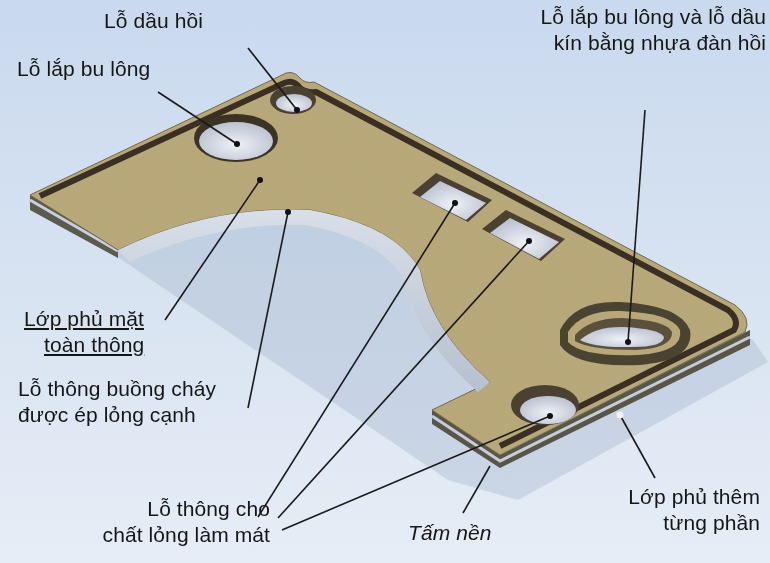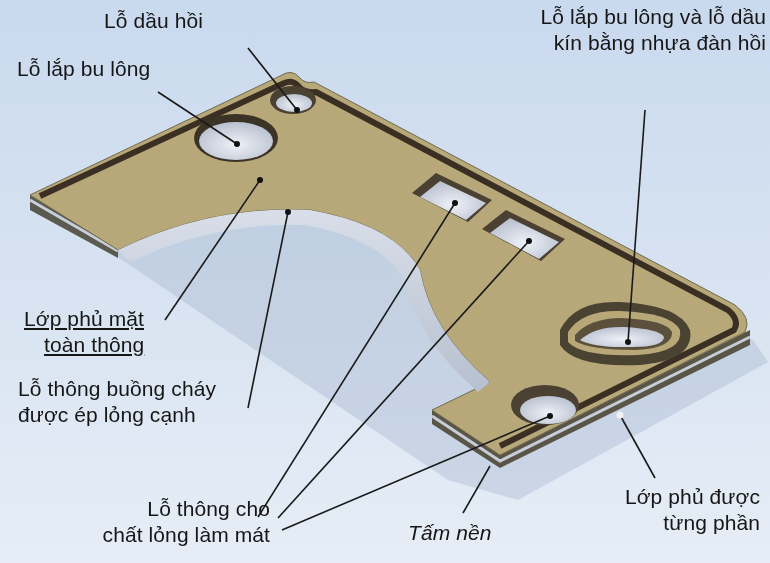--- a/index.html
+++ b/index.html
@@ -133,16 +133,16 @@
   <div class="lbl center" style="left:30px; top:496px; width:240px;">
     <span>Lỗ thông cho</span>
     <span>chất lỏng làm mát</span>
   </div>
 
   <div class="lbl" style="left:408px; top:520px;font-style:italic;">
     <span>Tấm nền</span>
   </div>
 
   <div class="lbl center" style="left:590px; top:484px; width:170px;">
-    <span>Lớp phủ được</span>
+    <span>Lớp phủ thêm</span>
     <span>từng phần</span>
   </div>
 </div>
 
 </body></html>

